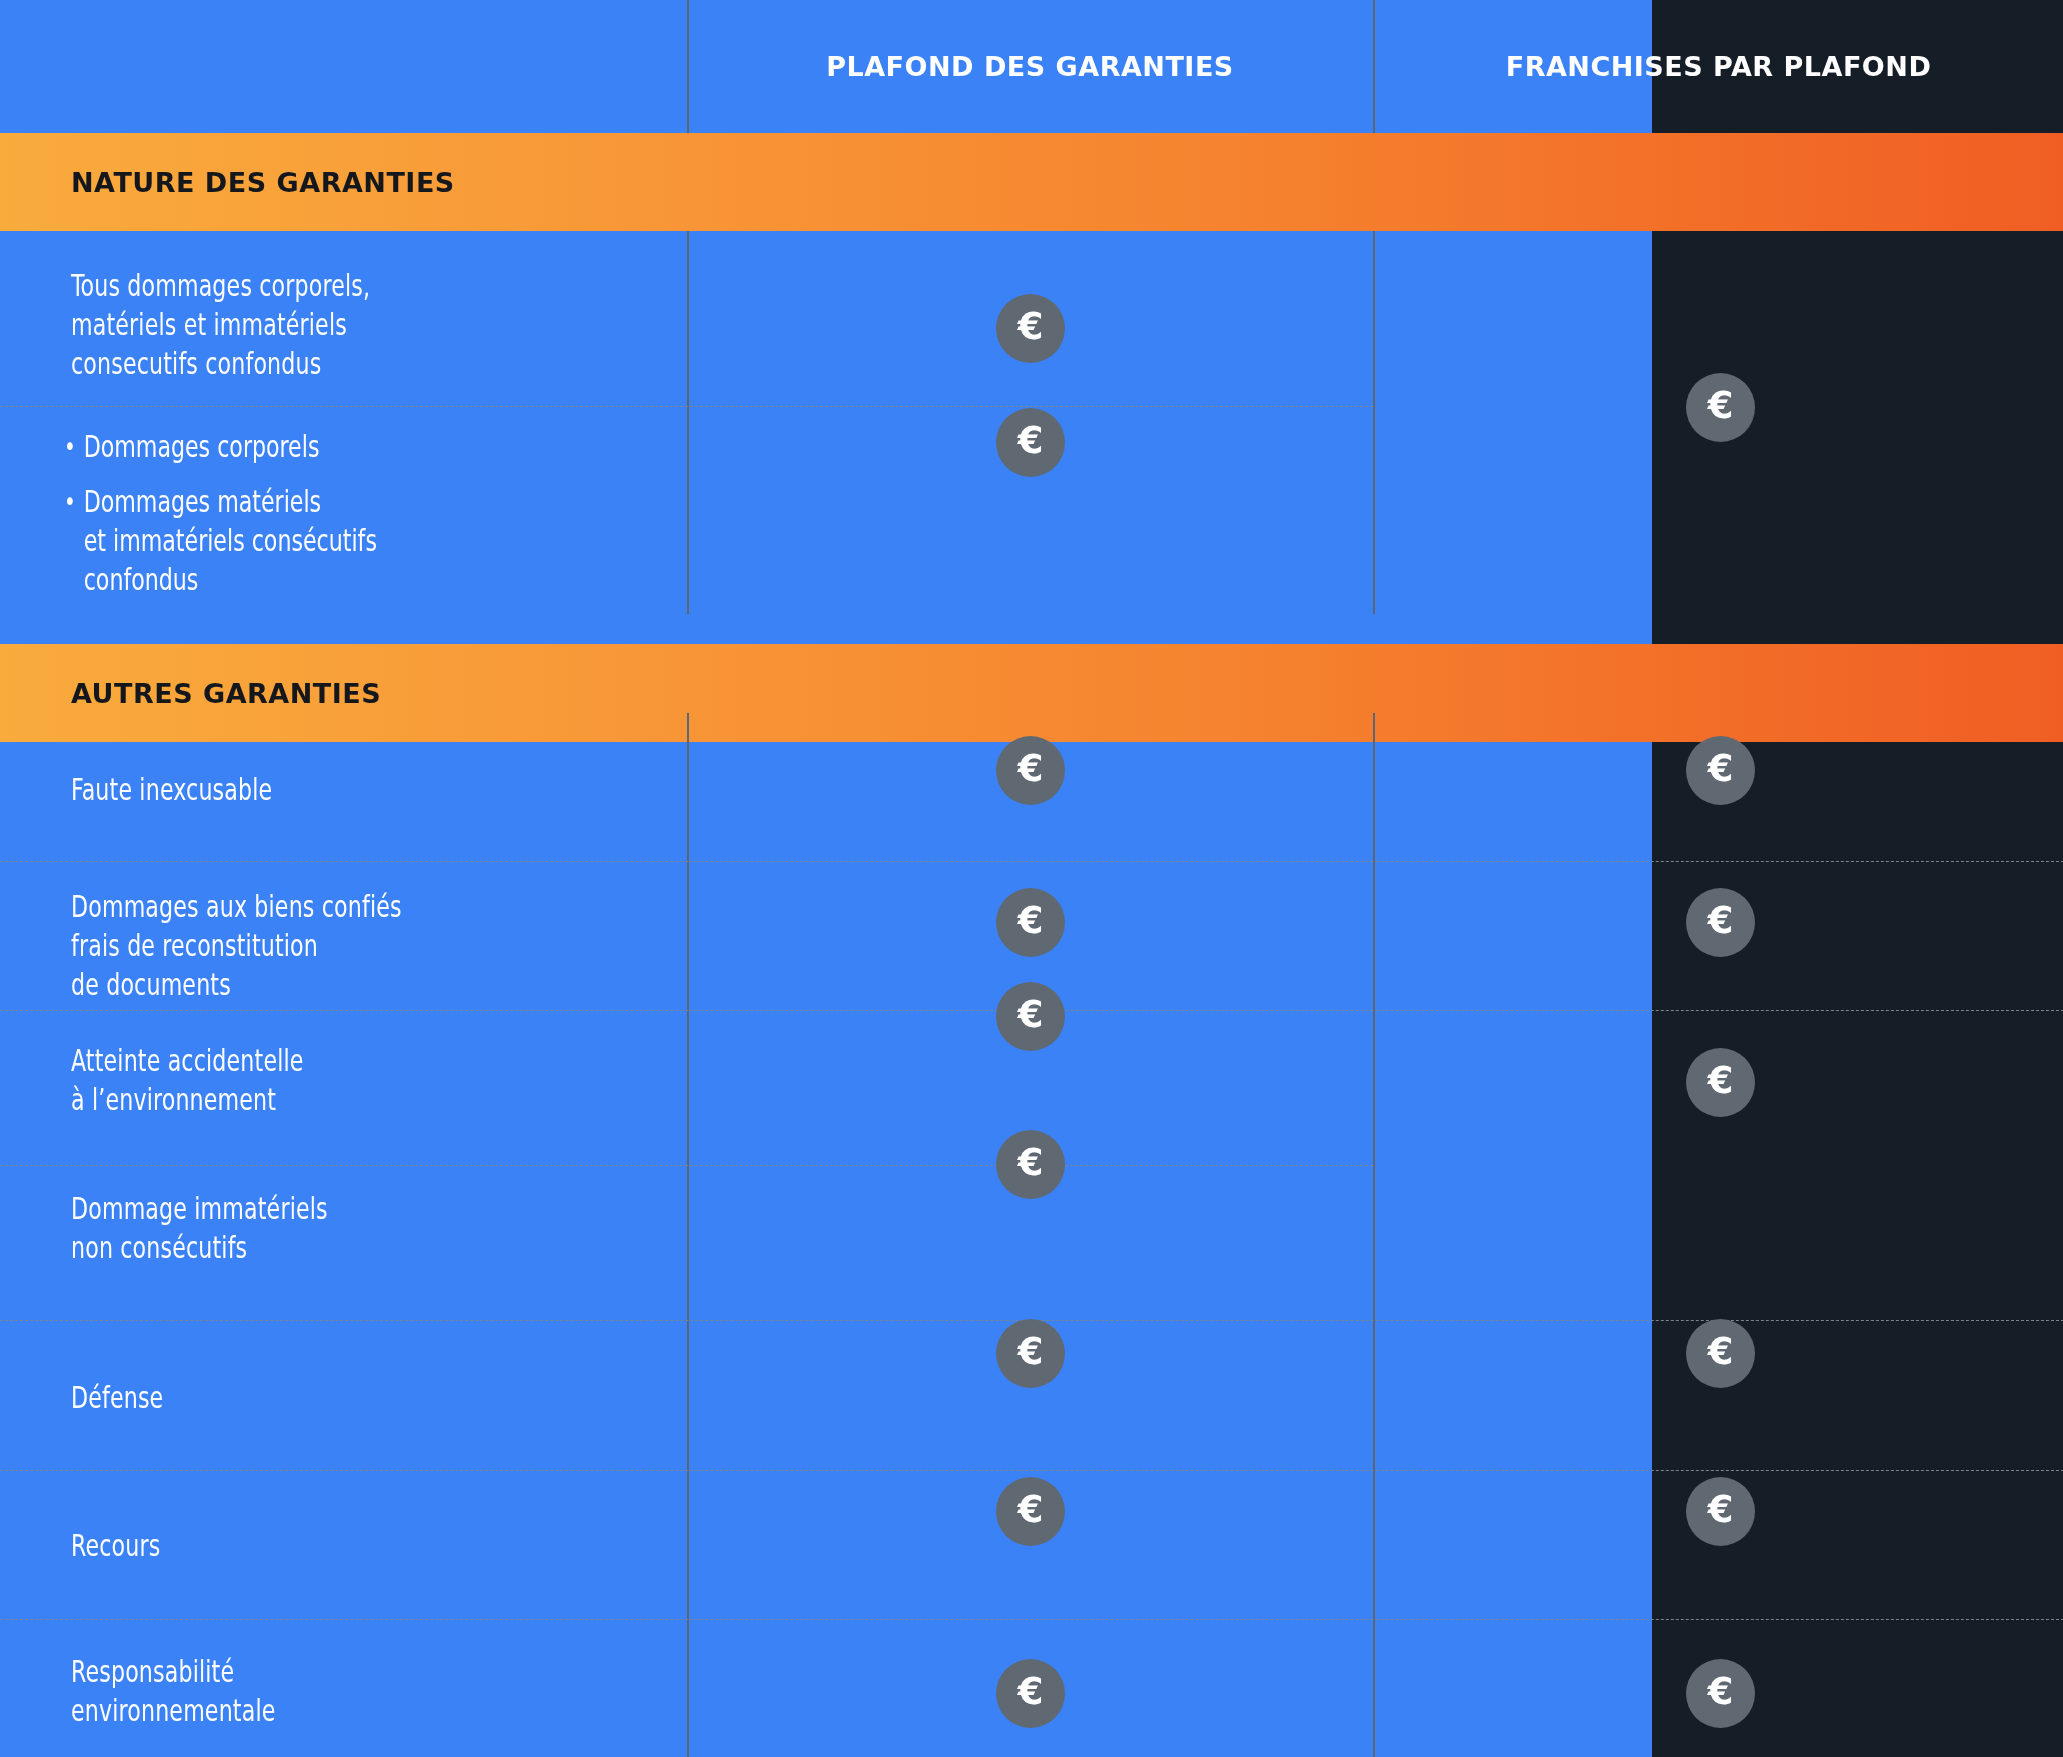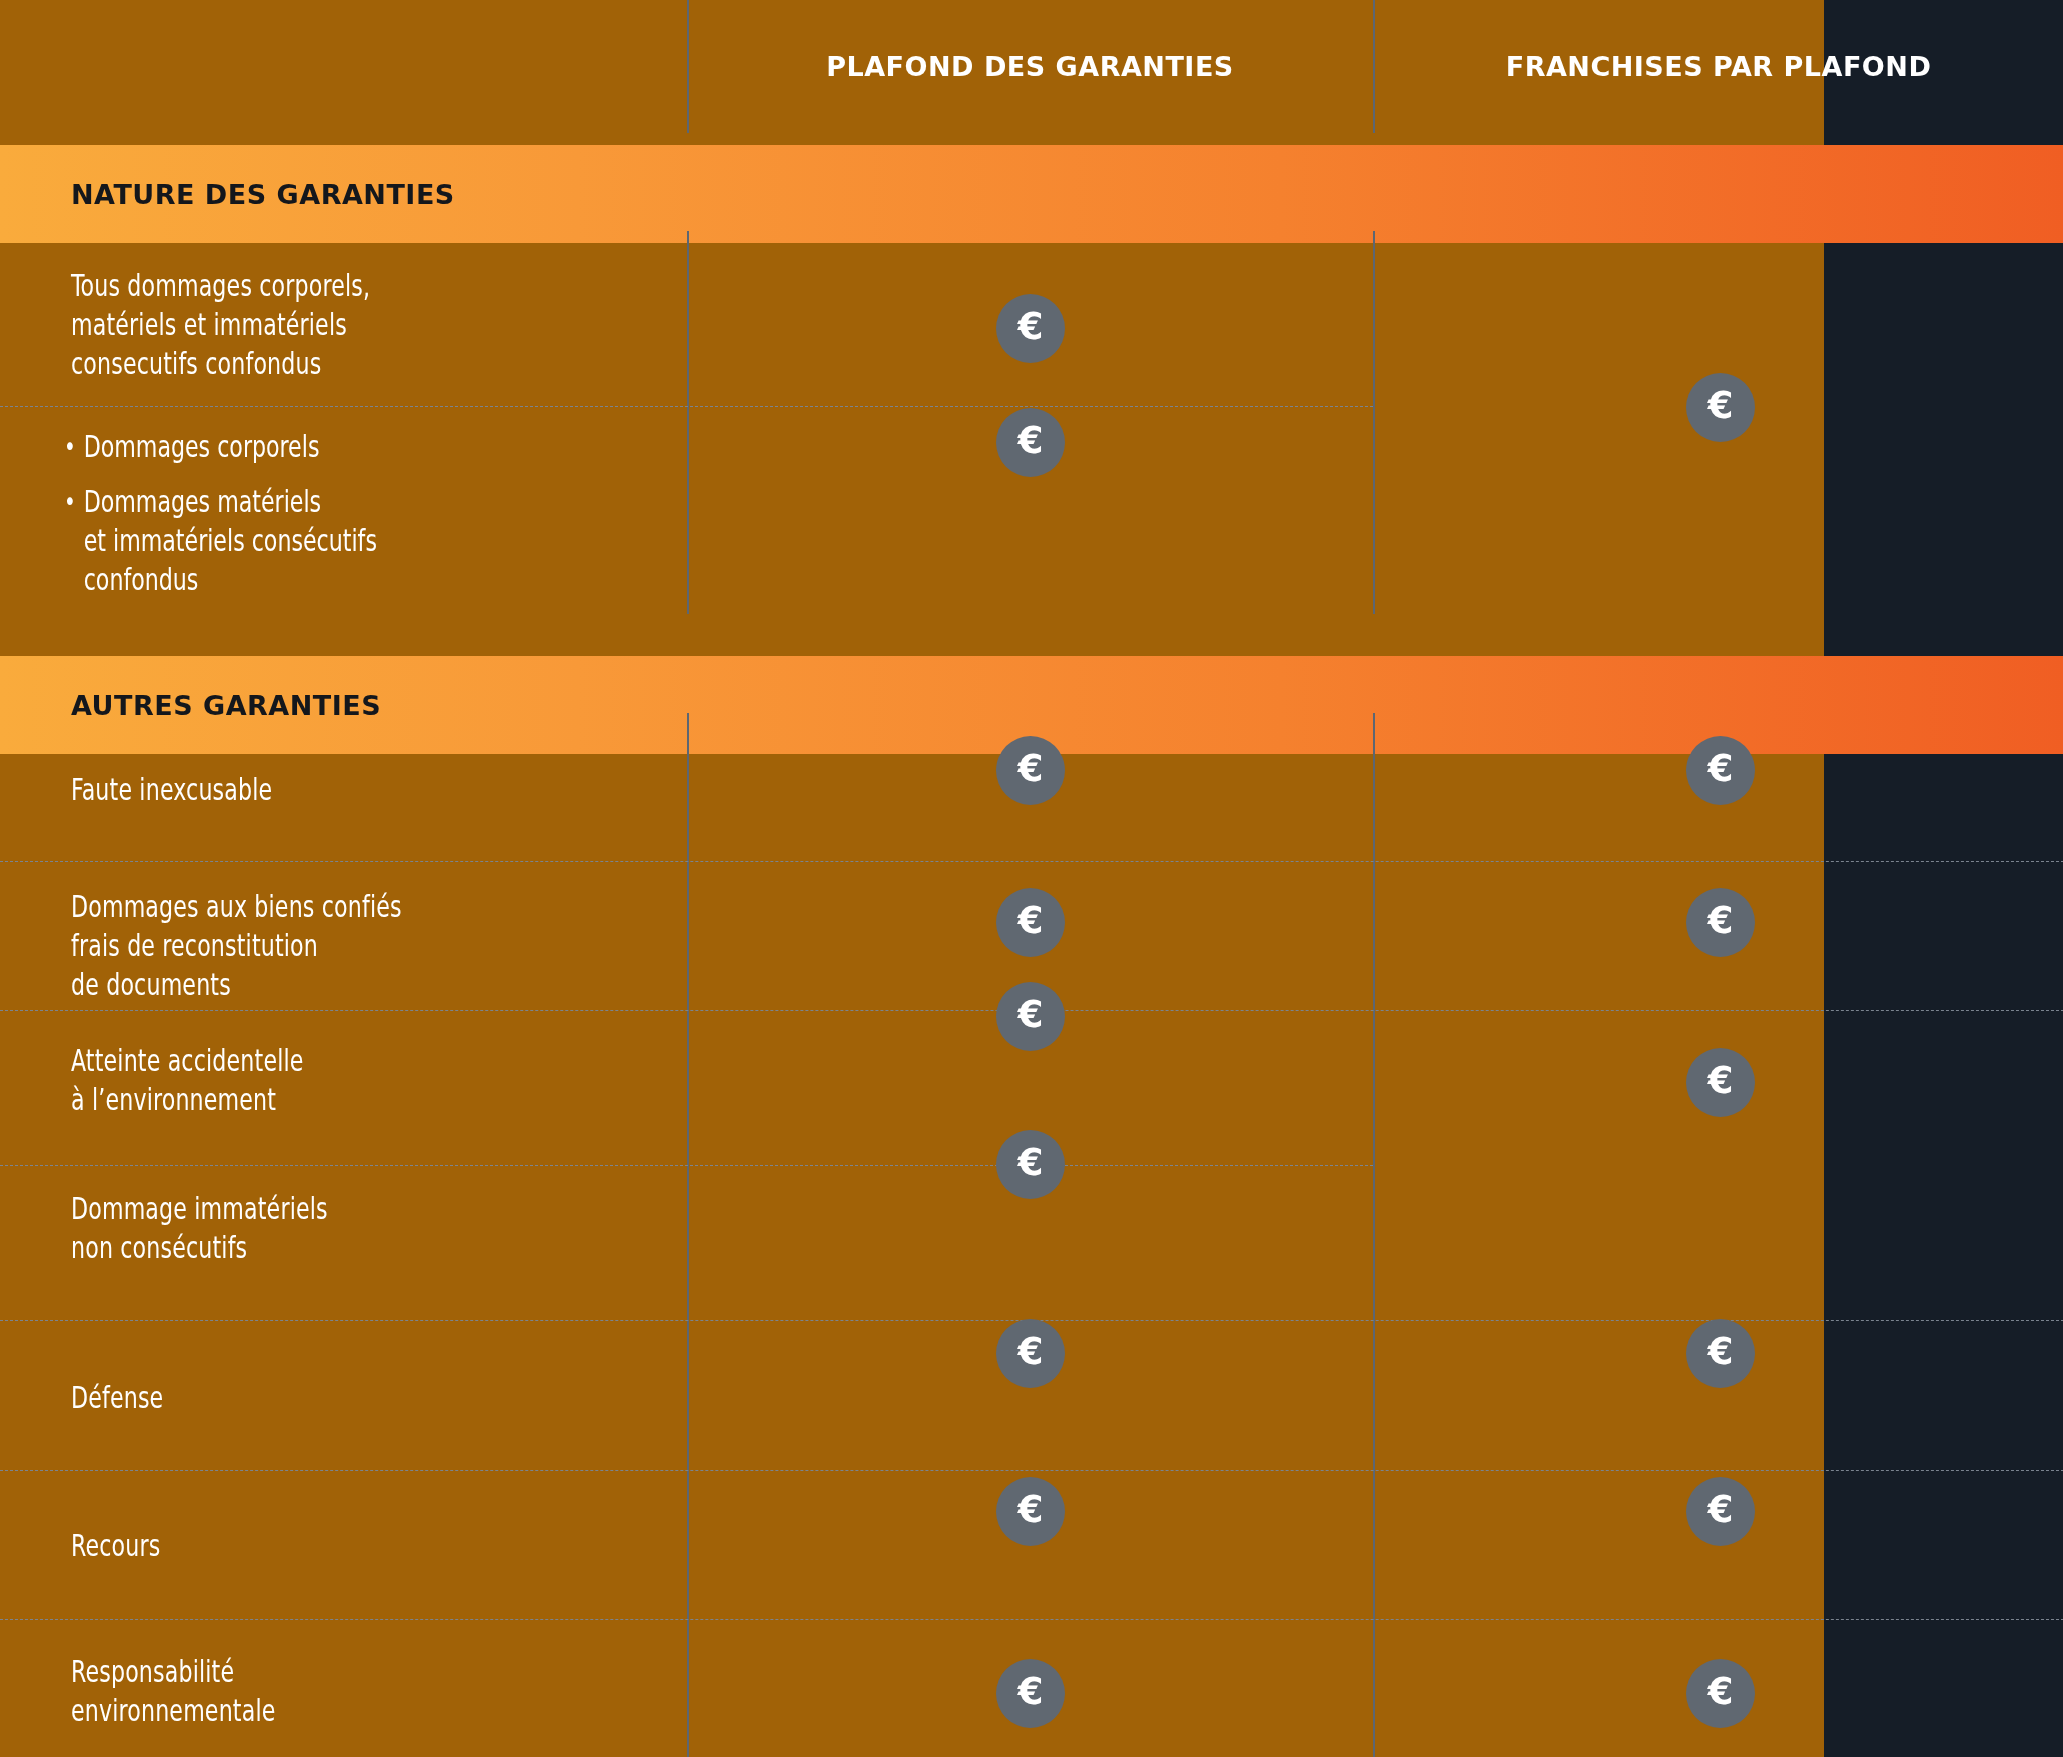--- a/index.html
+++ b/index.html
@@ -4,22 +4,22 @@
 <style>
   * { box-sizing: border-box; margin: 0; padding: 0; }
   html, body {
     width: 2064px; height: 1757px;
     background: #151d27;
     font-family: "DejaVu Sans", sans-serif;
     overflow: hidden;
   }
   .sheet {
     position: relative;
-    width: 1824px; height: 1757px;
-    background: #a16207;
+    width: 1652px; height: 1757px;
+    background: #3b82f6;
   }
 
   
   .vdiv {
     position: absolute;
     width: 1.6px;
     background: #5c6672;
   }
   .vdiv.c1 { left: 687px; }
   .vdiv.c2 { left: 1373px; }
@@ -34,21 +34,21 @@
     font-size: 27px;
     letter-spacing: 0.5px;
   }
   .header .hcell.h2 { left: 687px; width: 686px; }
   .header .hcell.h3 { left: 1373px; width: 691px; }
 
   
   .band {
     position: absolute; left: 0; width: 2064px; height: 98px;
     background: linear-gradient(90deg, #f9ab3c 0%, #f89938 28%, #f5812e 62%, #f05e23 100%);
-    display: flex; align-items: center; margin-top: 12px;
+    display: flex; align-items: center;
   }
   .band .band-label {
     margin-left: 71px;
     color: #14171c;
     font-weight: bold;
     font-size: 27px;
     letter-spacing: 0.5px;
   }
   .band.b1 { top: 133px; }
   .band.b2 { top: 644px; }

